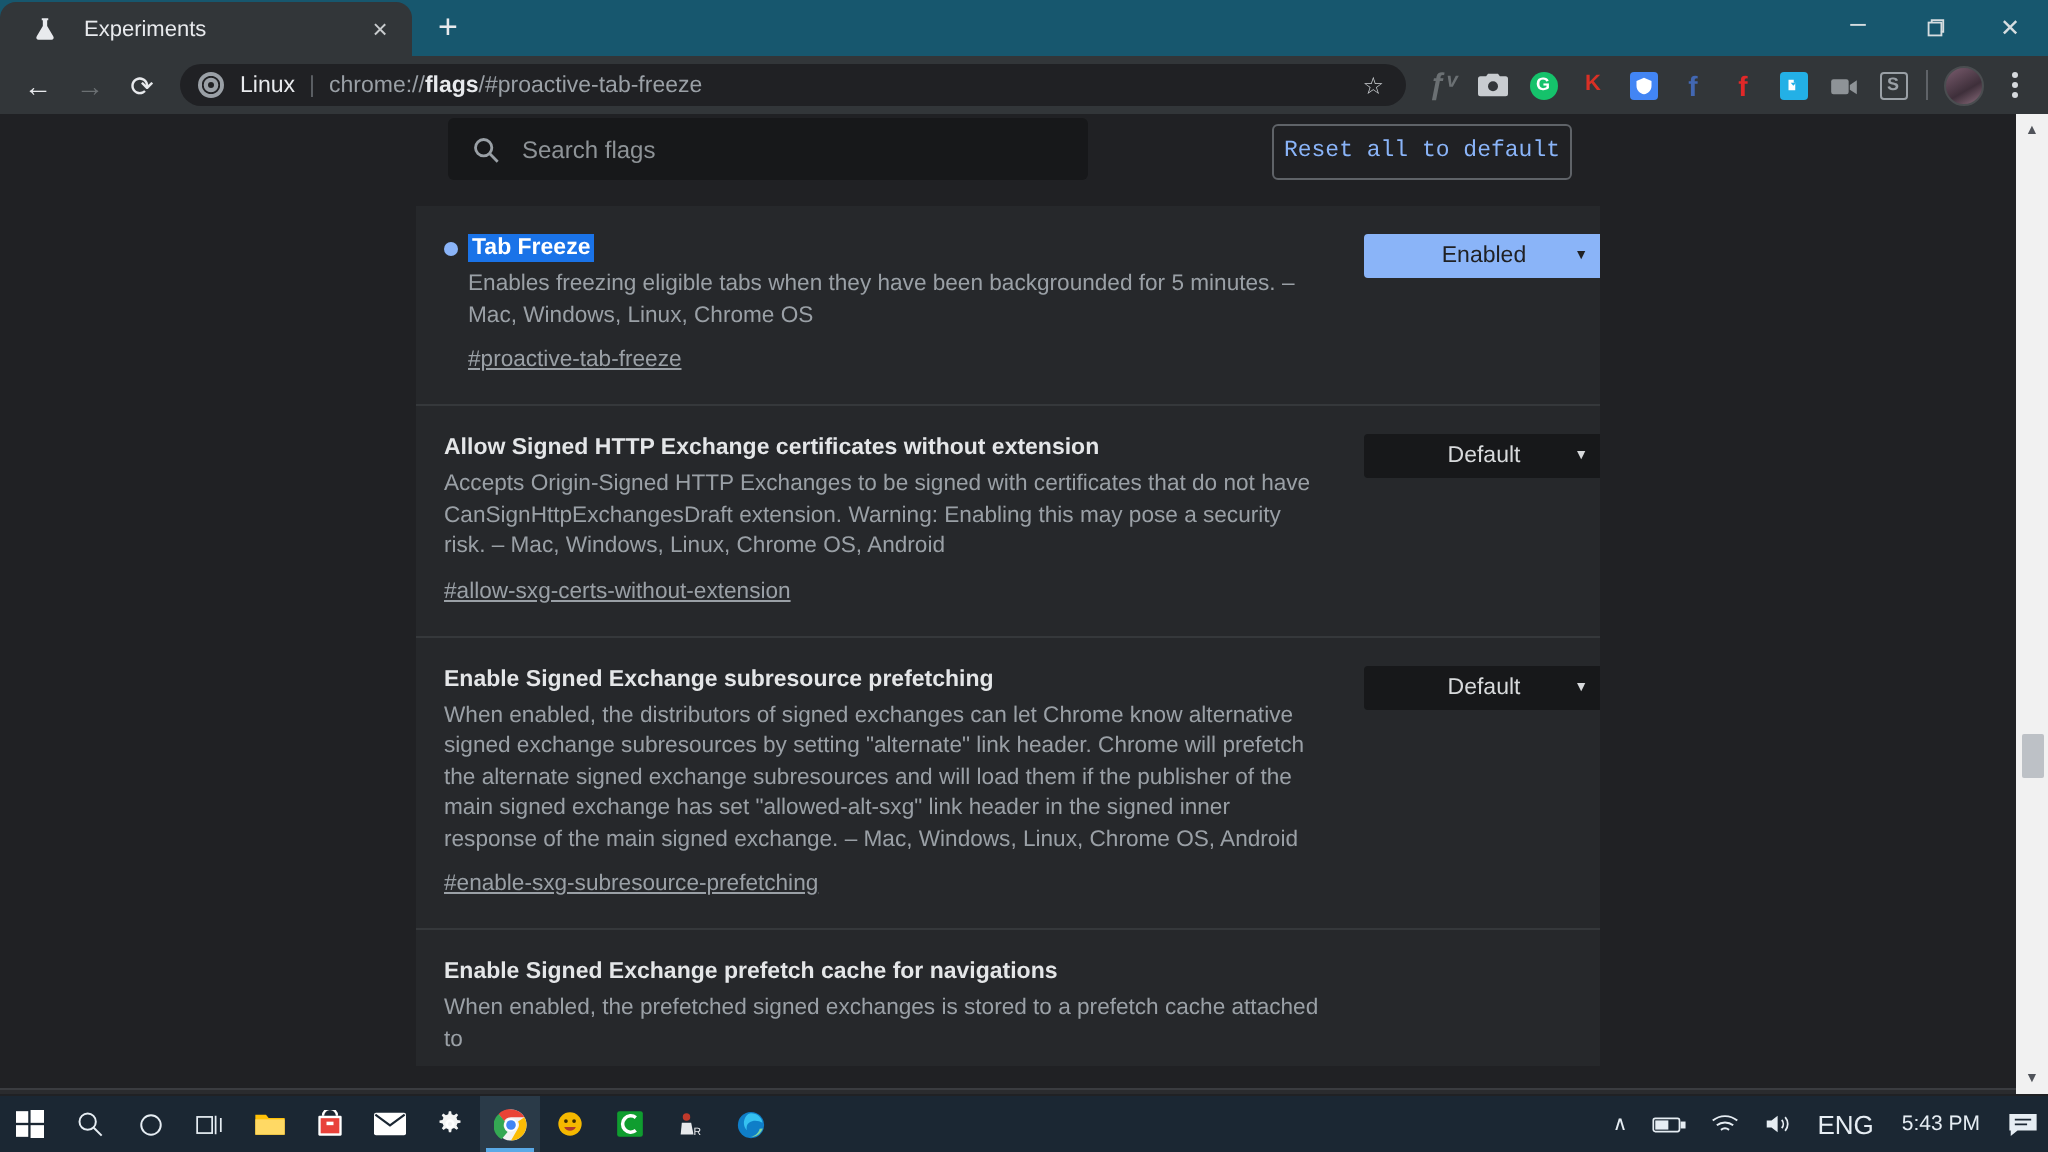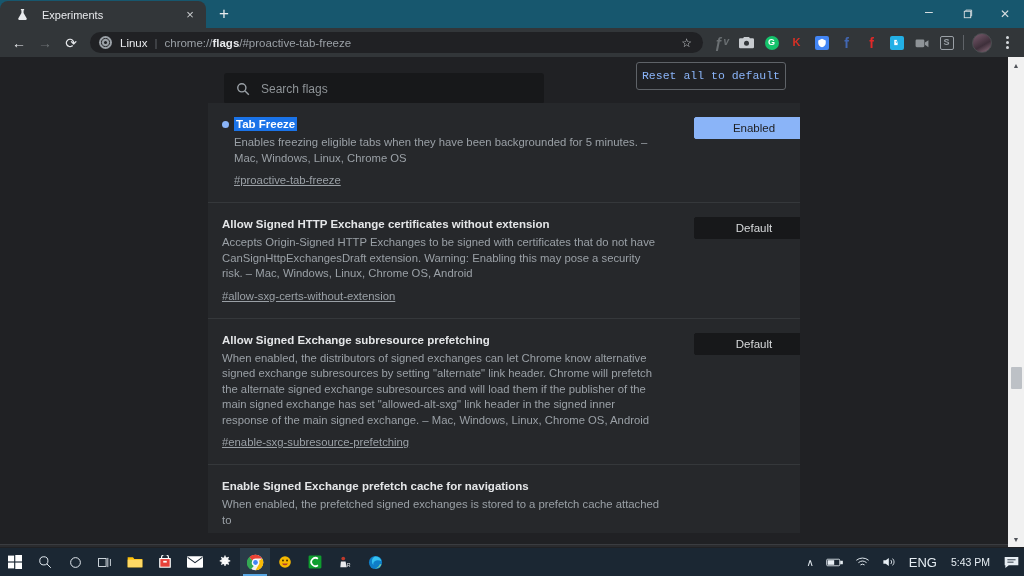--- a/index.html
+++ b/index.html
@@ -136,21 +136,21 @@
   .page {
     position: absolute; top: 57px; left: 0; width: 1024px; height: 490px;
     background: #202124;
     overflow: hidden;
   }
   .page-head {
     position: absolute; top: 0; left: 0; width: 1008px; height: 43px;
     background: #202124;
   }
   .searchwrap {
-    position: absolute; left: 224px; top: 16px;
+    position: absolute; left: 224px; top: 2px;
     width: 320px; height: 31px;
     background: #17181a;
     border-radius: 3px;
     display: flex; align-items: center;
     padding: 0 12px;
   }
   .search-icon { flex: 0 0 15px; color: #9aa0a6; font-size: 13px; line-height: 1; }
   .search-input {
     flex: 1 1 auto; background: transparent; border: 0; outline: none;
     color: #cfd3d6; font-size: 12px; margin-left: 10px;
@@ -169,21 +169,21 @@
 
   .flaglist {
     position: absolute; top: 46px; left: 208px;
     width: 592px; height: 430px;
     background: #26282b;
     overflow: hidden;
   }
   .flag {
     position: relative;
     padding: 14px 0 14px 14px;
-    display: flex; align-items: flex-start; gap: 12px;
+    display: flex; align-items: flex-start;
   }
   .flag + .flag { border-top: 1px solid #35383b; }
   .flag-body { width: 442px; flex: 0 0 442px; position: relative; }
   .dot {
     position: absolute; left: 0px; top: 4px;
     width: 7px; height: 7px; border-radius: 50%;
     background: #8ab4f8;
   }
   .flag-title {
     color: #e4e6e8; font-size: 11.5px; font-weight: 700;
@@ -417,21 +417,21 @@
         <div class="flag-ctrl">
           <div class="sel">
             <span>Default</span>
             <span class="caret">▼</span>
           </div>
         </div>
       </div>
 
       <div class="flag">
         <div class="flag-body">
-          <div class="flag-title">Allow Signed Exchange subresource prefetching</div>
+          <div class="flag-title">Enable Signed Exchange subresource prefetching</div>
           <div class="flag-desc">When enabled, the distributors of signed exchanges can let Chrome know alternative signed exchange subresources by setting "alternate" link header. Chrome will prefetch the alternate signed exchange subresources and will load them if the publisher of the main signed exchange has set "allowed-alt-sxg" link header in the signed inner response of the main signed exchange. – Mac, Windows, Linux, Chrome OS, Android</div>
           <a class="flag-anchor" href="#">#enable-sxg-subresource-prefetching</a>
         </div>
         <div class="flag-ctrl">
           <div class="sel">
             <span>Default</span>
             <span class="caret">▼</span>
           </div>
         </div>
       </div>

